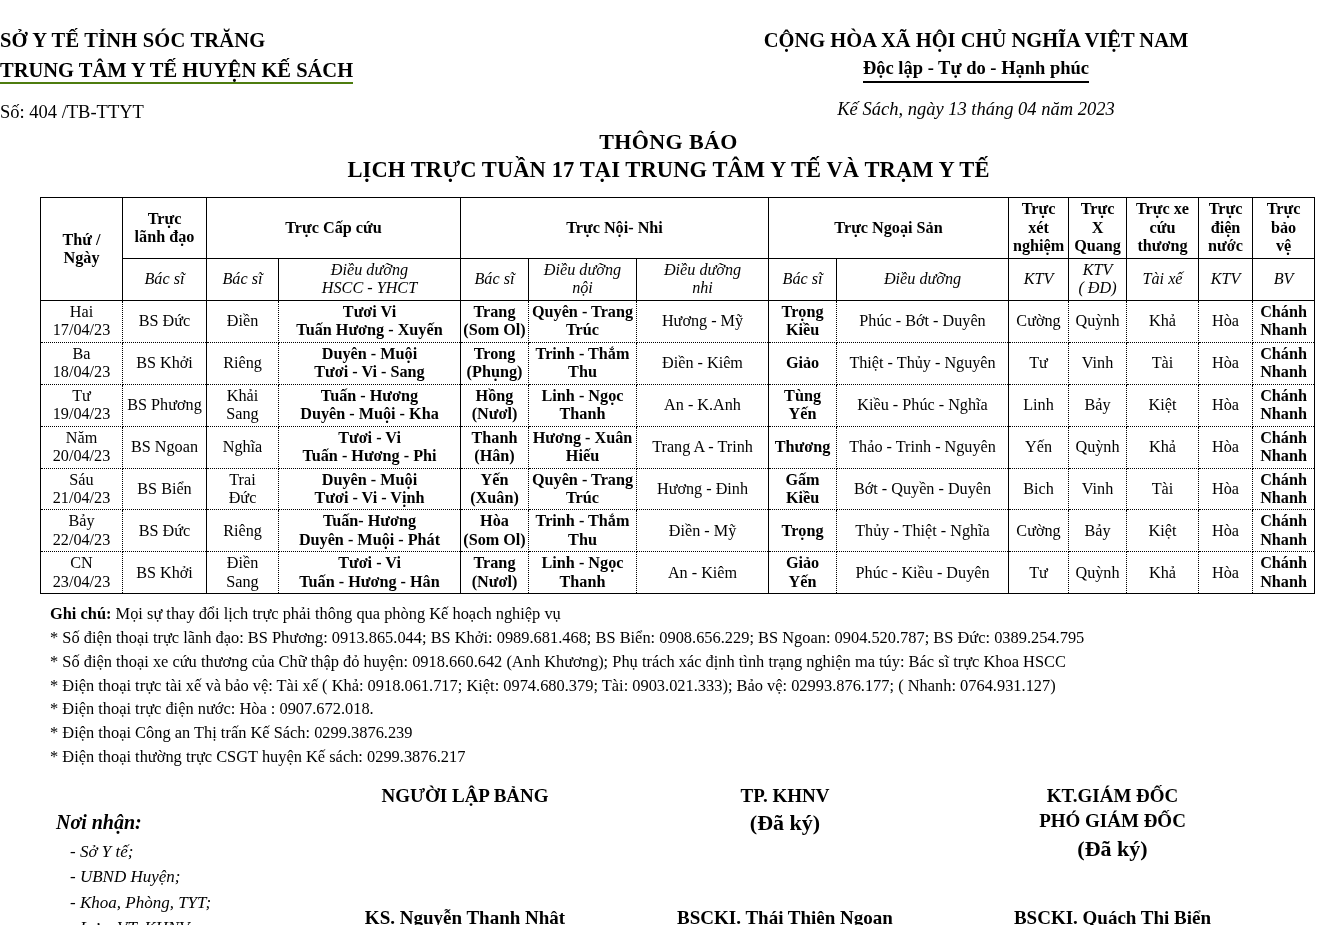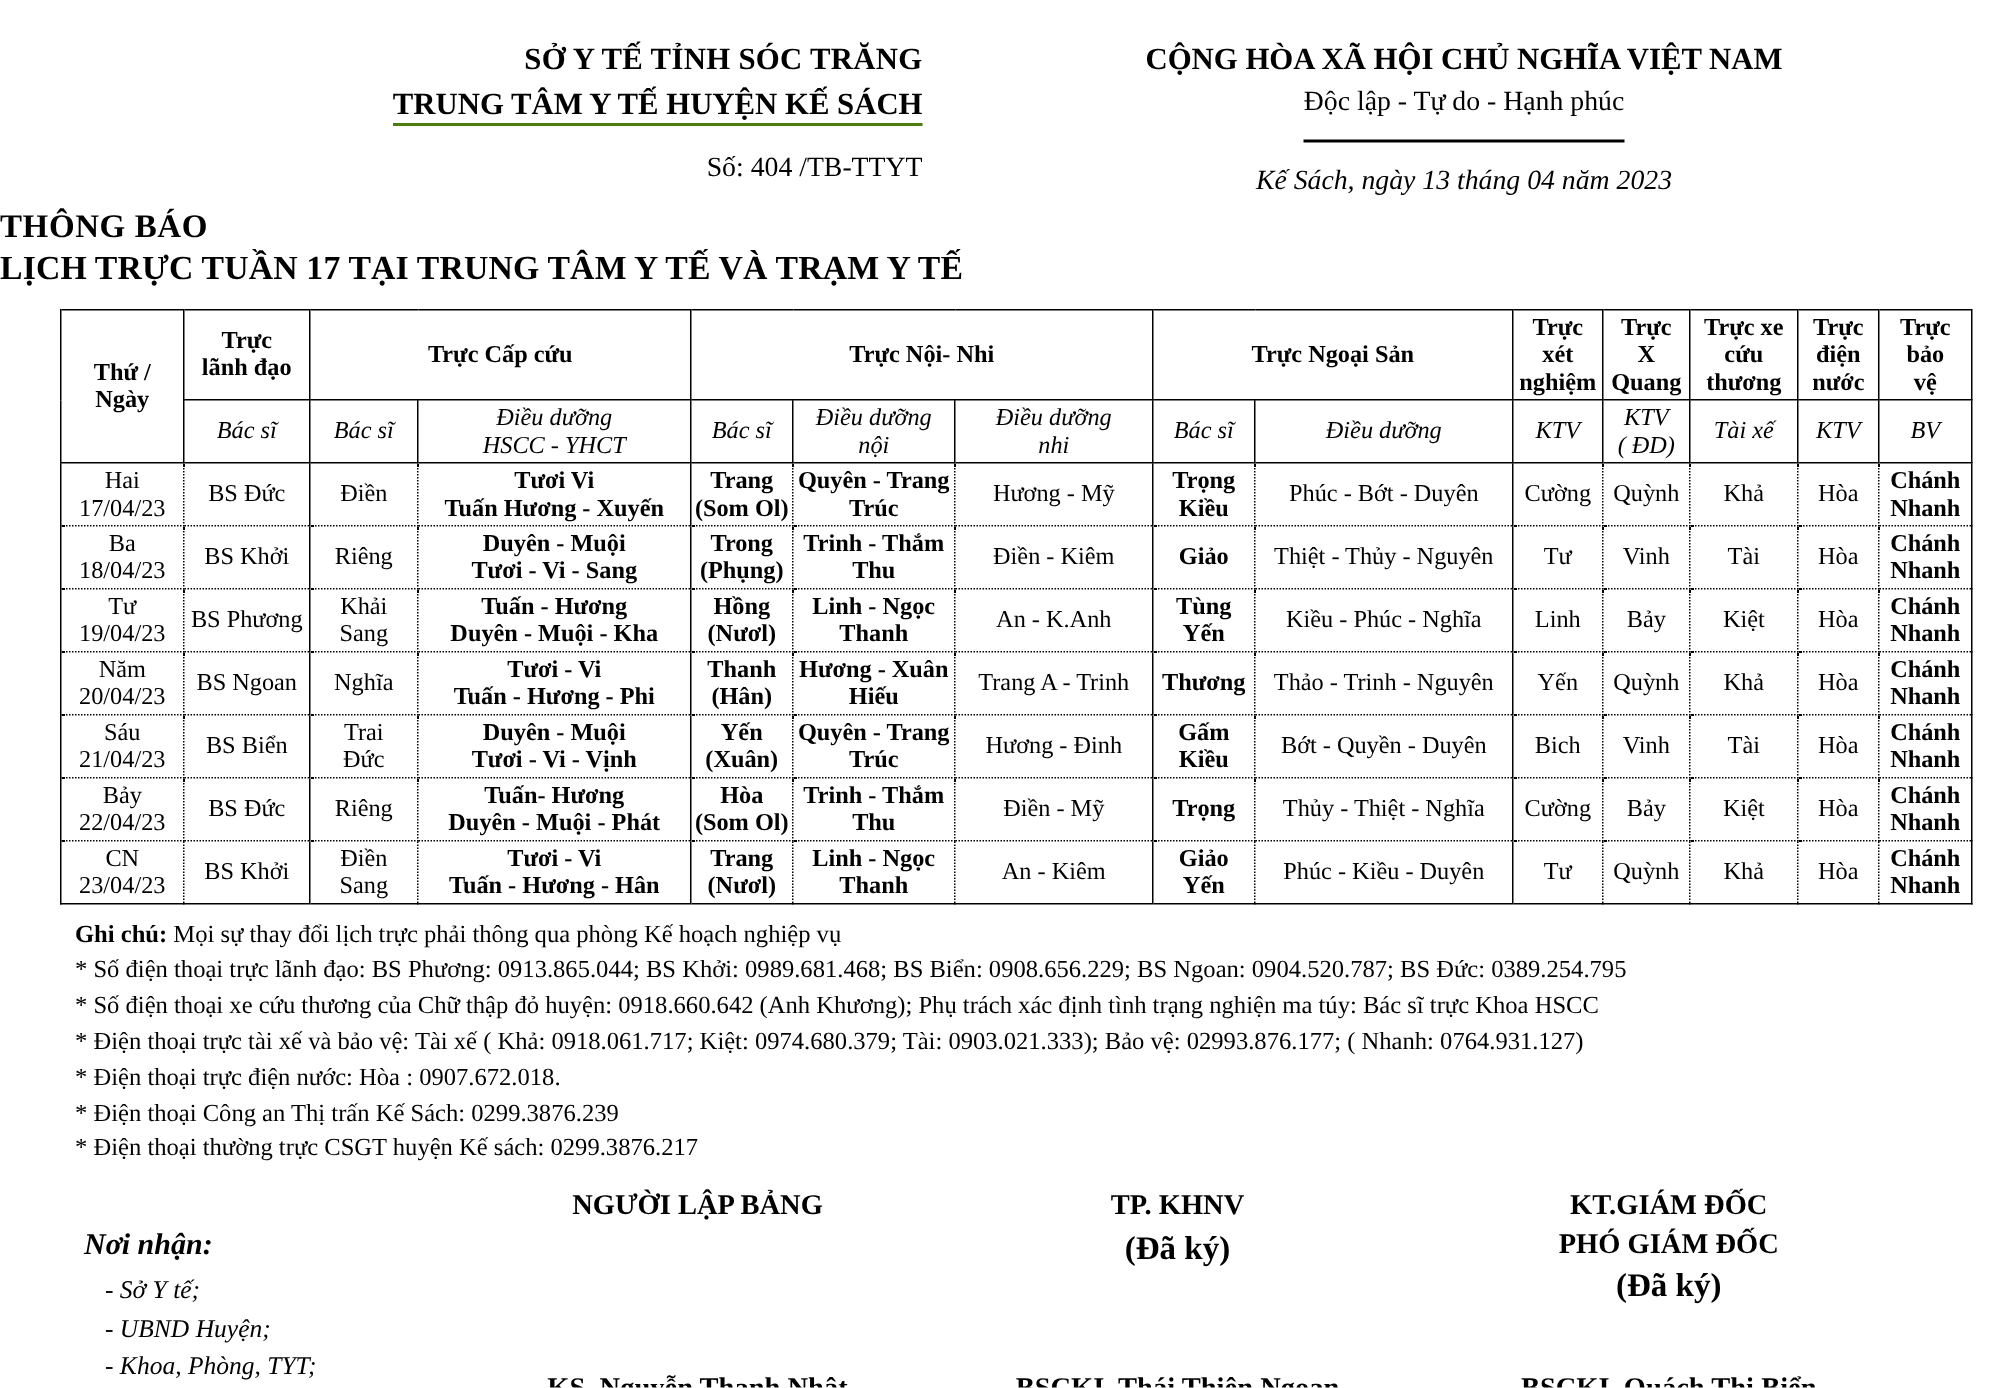--- a/index.html
+++ b/index.html
@@ -11,45 +11,45 @@
   body {
     width: 1337px; height: 925px;
     font-family: "Liberation Serif", "DejaVu Serif", serif;
     color: #000000;
     overflow: hidden;
   }
   .page { position: relative; width: 1337px; height: 925px; padding: 0; }
 
   
   .hdr { display: flex; width: 100%; padding-top: 26px; }
-  .hdr-left { width: 46%; text-align: right; }
+  .hdr-left { width: 46%; text-align: left; }
   .hdr-right { width: 54%; text-align: center; }
   .org1 {
     font-weight: bold; font-size: 20.5px; letter-spacing: .2px;
     line-height: 1.45;
   }
   .org2 {
     font-weight: bold; font-size: 20.5px; line-height: 1.45;
     display: inline-block;
   }
   .org2 .ul { border-bottom: 2px solid #4d7c0f; padding-bottom: 1px; }
   .sonum { font-size: 18.5px; margin-top: 17px; }
   .nation {
     font-weight: bold; font-size: 20.5px; line-height: 1.45;
   }
   .motto {
-    font-weight: normal; font-size: 18.5px; display: inline-block;
-    border-bottom: 2px solid #000; padding-bottom: 14px; margin-top: 2px;
+    font-weight: bold; font-size: 18.5px; display: inline-block;
+    border-bottom: 2px solid #000; padding-bottom: 2px; margin-top: 2px;
   }
   .place-date {
     font-style: italic; font-size: 18.5px; margin-top: 16px;
   }
 
   
-  .title-wrap { text-align: left; margin-top: 6px; }
+  .title-wrap { text-align: center; margin-top: 6px; }
   .t1 { font-weight: bold; font-size: 22px; letter-spacing: .4px; }
   .t2 { font-weight: bold; font-size: 22.5px; letter-spacing: .1px; margin-top: 2px; }
 
   
   .tbl-wrap { margin: 14px 40px 0 40px; }
   table.sched {
     border-collapse: collapse;
     width: 1257px;
     table-layout: fixed;
   }

